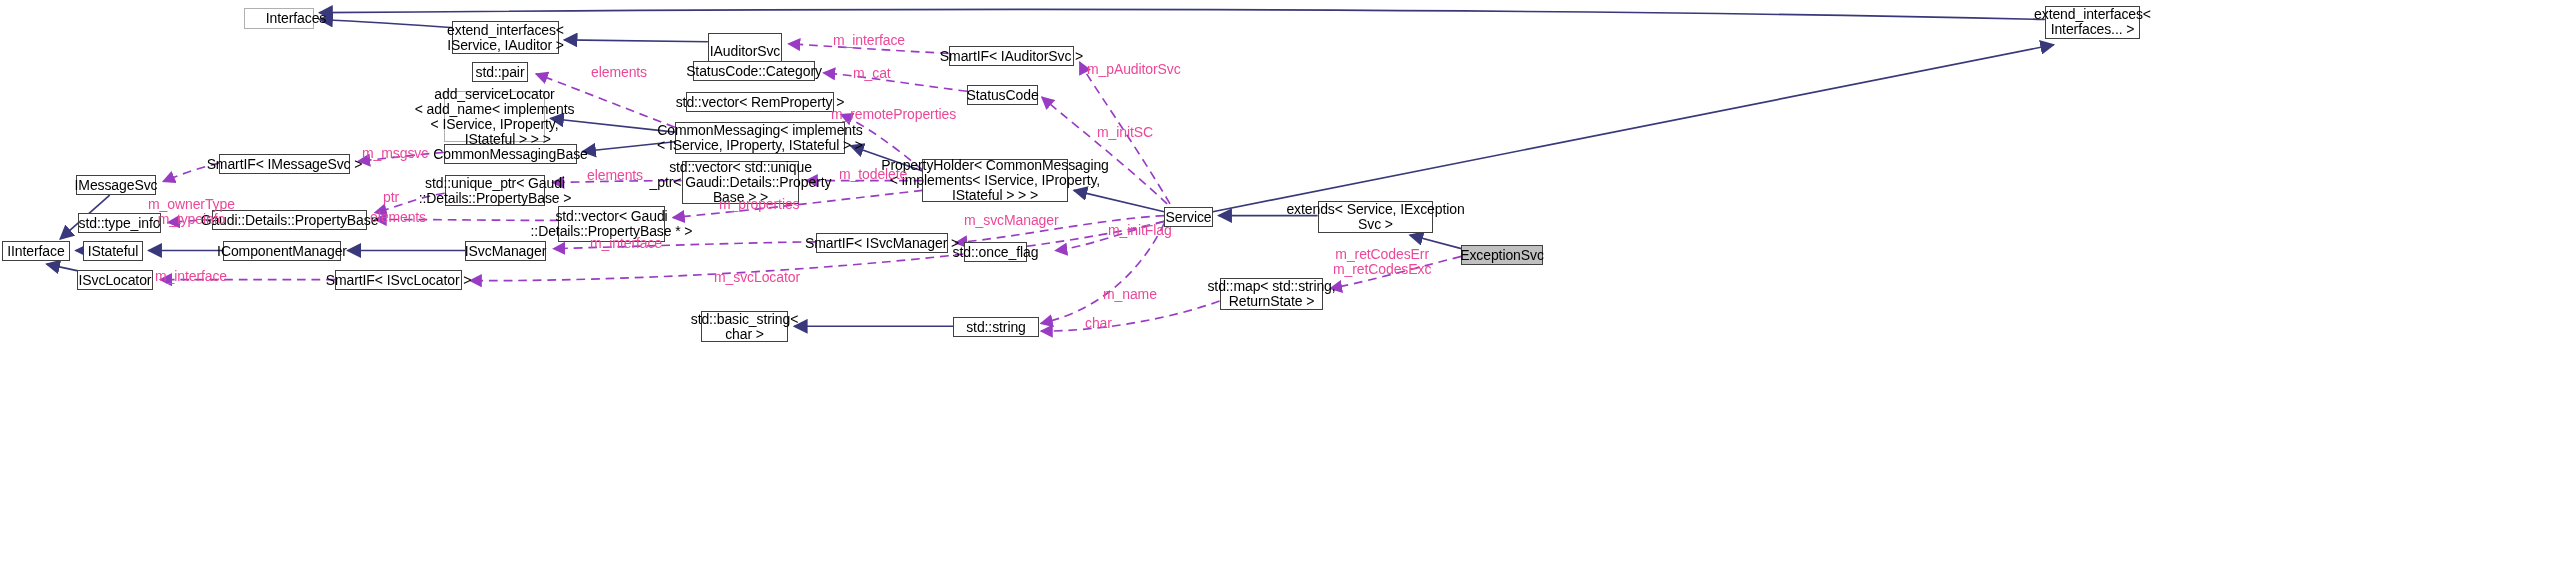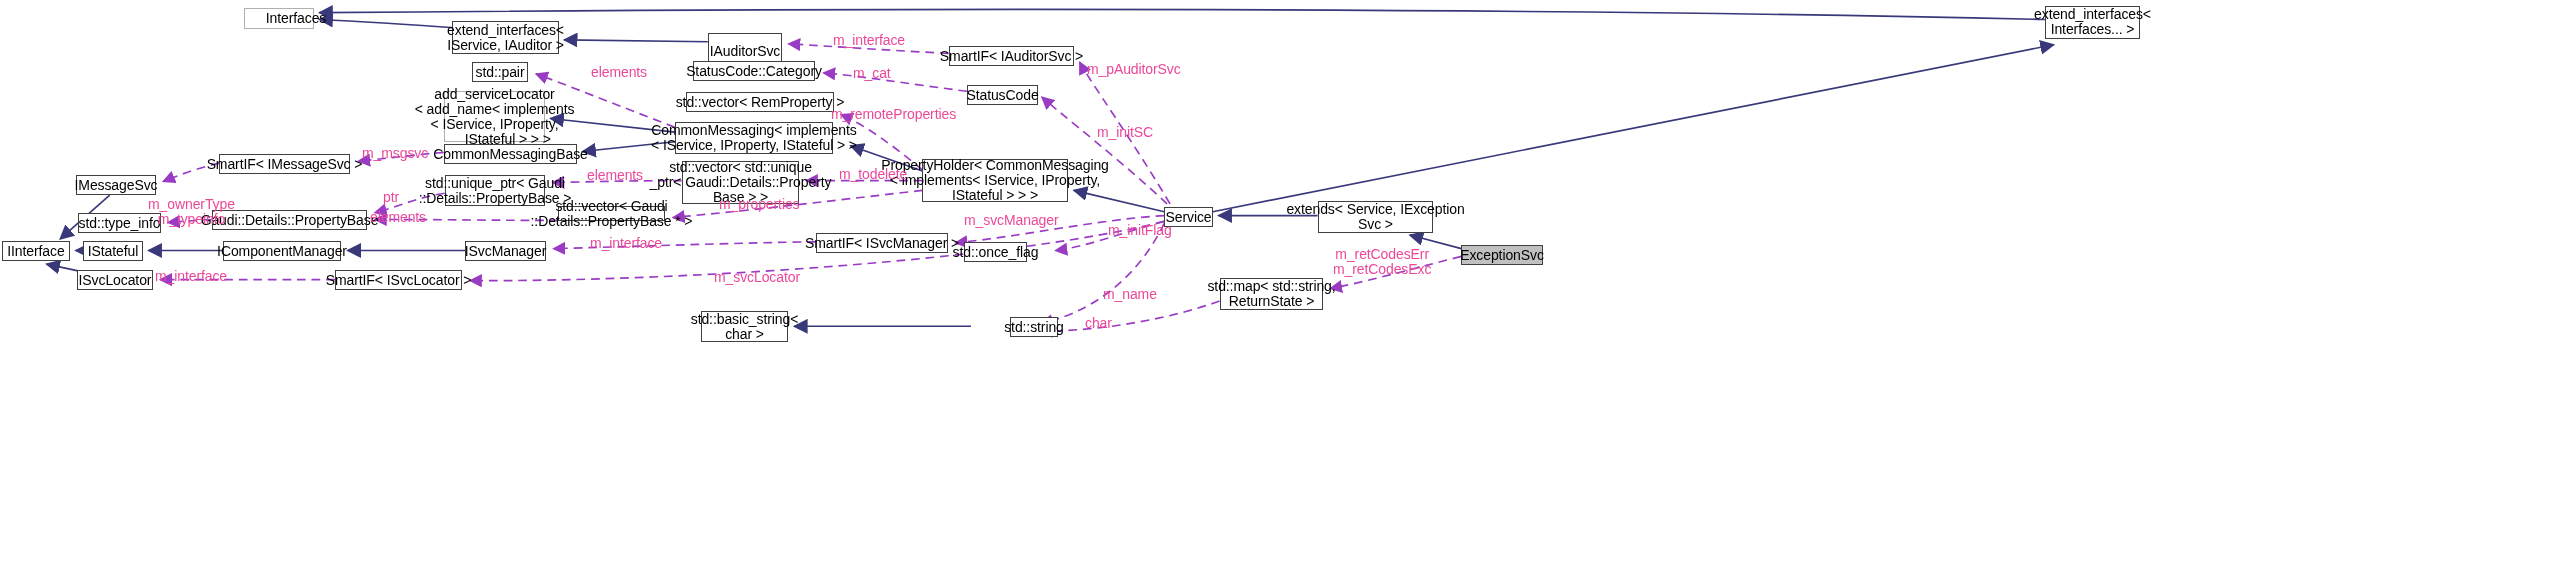--- a/index.html
+++ b/index.html
@@ -166,54 +166,54 @@
       <div class="node" style="left: 2045px; top: 5.8px; width: 95px; height: 33px;">extend_interfaces&lt;
 Interfaces... &gt;</div>
       <div class="node" style="left: 472px; top: 62px; width: 56px; height: 20.4px;">std::pair</div>
       <div class="node" style="left: 693px; top: 61px; width: 122px; height: 20.4px;">StatusCode::Category</div>
       <div class="node" style="left: 967px; top: 85px; width: 71px; height: 20.4px;">StatusCode</div>
       <div class="node" style="left: 686px; top: 92px; width: 148px; height: 20.4px;">std::vector&lt; RemProperty &gt;</div>
       <div class="node thin" style="left: 444px; top: 91px; width: 101px; height: 51px;">add_serviceLocator
 &lt; add_name&lt; implements
 &lt; IService, IProperty,
        IStateful &gt; &gt; &gt;</div>
-      <div class="node" style="left: 675px; top: 122px; width: 158px; height: 32px;">CommonMessaging&lt; implements
+      <div class="node" style="left: 675px; top: 122px; width: 170px; height: 32px;">CommonMessaging&lt; implements
 &lt; IService, IProperty, IStateful &gt; &gt;</div>
       <div class="node" style="left: 444px; top: 144px; width: 133px; height: 20.4px;">CommonMessagingBase</div>
       <div class="node" style="left: 219px; top: 154px; width: 131px; height: 20.4px;">SmartIF&lt; IMessageSvc &gt;</div>
       <div class="node" style="left: 76px; top: 175px; width: 80px; height: 20.4px;">IMessageSvc</div>
       <div class="node" style="left: 922px; top: 159px; width: 146px; height: 43px;">PropertyHolder&lt; CommonMessaging
 &lt; implements&lt; IService, IProperty,
 IStateful &gt; &gt; &gt;</div>
       <div class="node" style="left: 445px; top: 175px; width: 100px; height: 31px;">std::unique_ptr&lt; Gaudi
 ::Details::PropertyBase &gt;</div>
       <div class="node" style="left: 682px; top: 161px; width: 117px; height: 43px;">std::vector&lt; std::unique
 _ptr&lt; Gaudi::Details::Property
 Base &gt; &gt;</div>
       <div class="node" style="left: 78px; top: 213px; width: 83px; height: 20.4px;">std::type_info</div>
       <div class="node" style="left: 212px; top: 210px; width: 155px; height: 20.4px;">Gaudi::Details::PropertyBase</div>
-      <div class="node" style="left: 558px; top: 206px; width: 107px; height: 15px;">std::vector&lt; Gaudi
+      <div class="node" style="left: 558px; top: 206px; width: 107px; height: 36px;">std::vector&lt; Gaudi
 ::Details::PropertyBase * &gt;</div>
       <div class="node" style="left: 1164px; top: 207px; width: 49px; height: 20.4px;">Service</div>
       <div class="node" style="left: 1318px; top: 201px; width: 115px; height: 32px;">extends&lt; Service, IException
 Svc &gt;</div>
       <div class="node" style="left: 1.9px; top: 241px; width: 68px; height: 20.4px;">IInterface</div>
       <div class="node" style="left: 83px; top: 241px; width: 60px; height: 20.4px;">IStateful</div>
       <div class="node" style="left: 223px; top: 241px; width: 118px; height: 20.4px;">IComponentManager</div>
       <div class="node" style="left: 465px; top: 241px; width: 81px; height: 20.4px;">ISvcManager</div>
       <div class="node" style="left: 816px; top: 233px; width: 132px; height: 20.4px;">SmartIF&lt; ISvcManager &gt;</div>
       <div class="node" style="left: 964px; top: 242px; width: 63px; height: 20.4px;">std::once_flag</div>
       <div class="node grey-fill" style="left: 1461px; top: 245px; width: 82px; height: 20.4px;">ExceptionSvc</div>
       <div class="node" style="left: 77px; top: 270px; width: 76px; height: 20.4px;">ISvcLocator</div>
       <div class="node" style="left: 335px; top: 270px; width: 127px; height: 20.4px;">SmartIF&lt; ISvcLocator &gt;</div>
       <div class="node" style="left: 1220px; top: 278px; width: 103px; height: 32px;">std::map&lt; std::string,
 ReturnState &gt;</div>
       <div class="node" style="left: 701px; top: 311px; width: 87px; height: 31px;">std::basic_string&lt;
 char &gt;</div>
-      <div class="node" style="left: 1010px; top: 317px; width: 48px; height: 20.4px;">std::string</div>
+      <div class="node" style="left: 953px; top: 317px; width: 86px; height: 20.4px;">std::string</div>
     </div>
   <div id="labels-layer">
       <div class="edge-label" style="left: 833px; top: 33px;">m_interface</div>
       <div class="edge-label" style="left: 1087px; top: 62px;">m_pAuditorSvc</div>
       <div class="edge-label" style="left: 591px; top: 65px;">elements</div>
       <div class="edge-label" style="left: 853px; top: 66px;">m_cat</div>
       <div class="edge-label" style="left: 831px; top: 107px;">m_remoteProperties</div>
       <div class="edge-label" style="left: 1097px; top: 125px;">m_initSC</div>
       <div class="edge-label" style="left: 362px; top: 146px;">m_msgsvc</div>
       <div class="edge-label" style="left: 587px; top: 168px;">elements</div>

